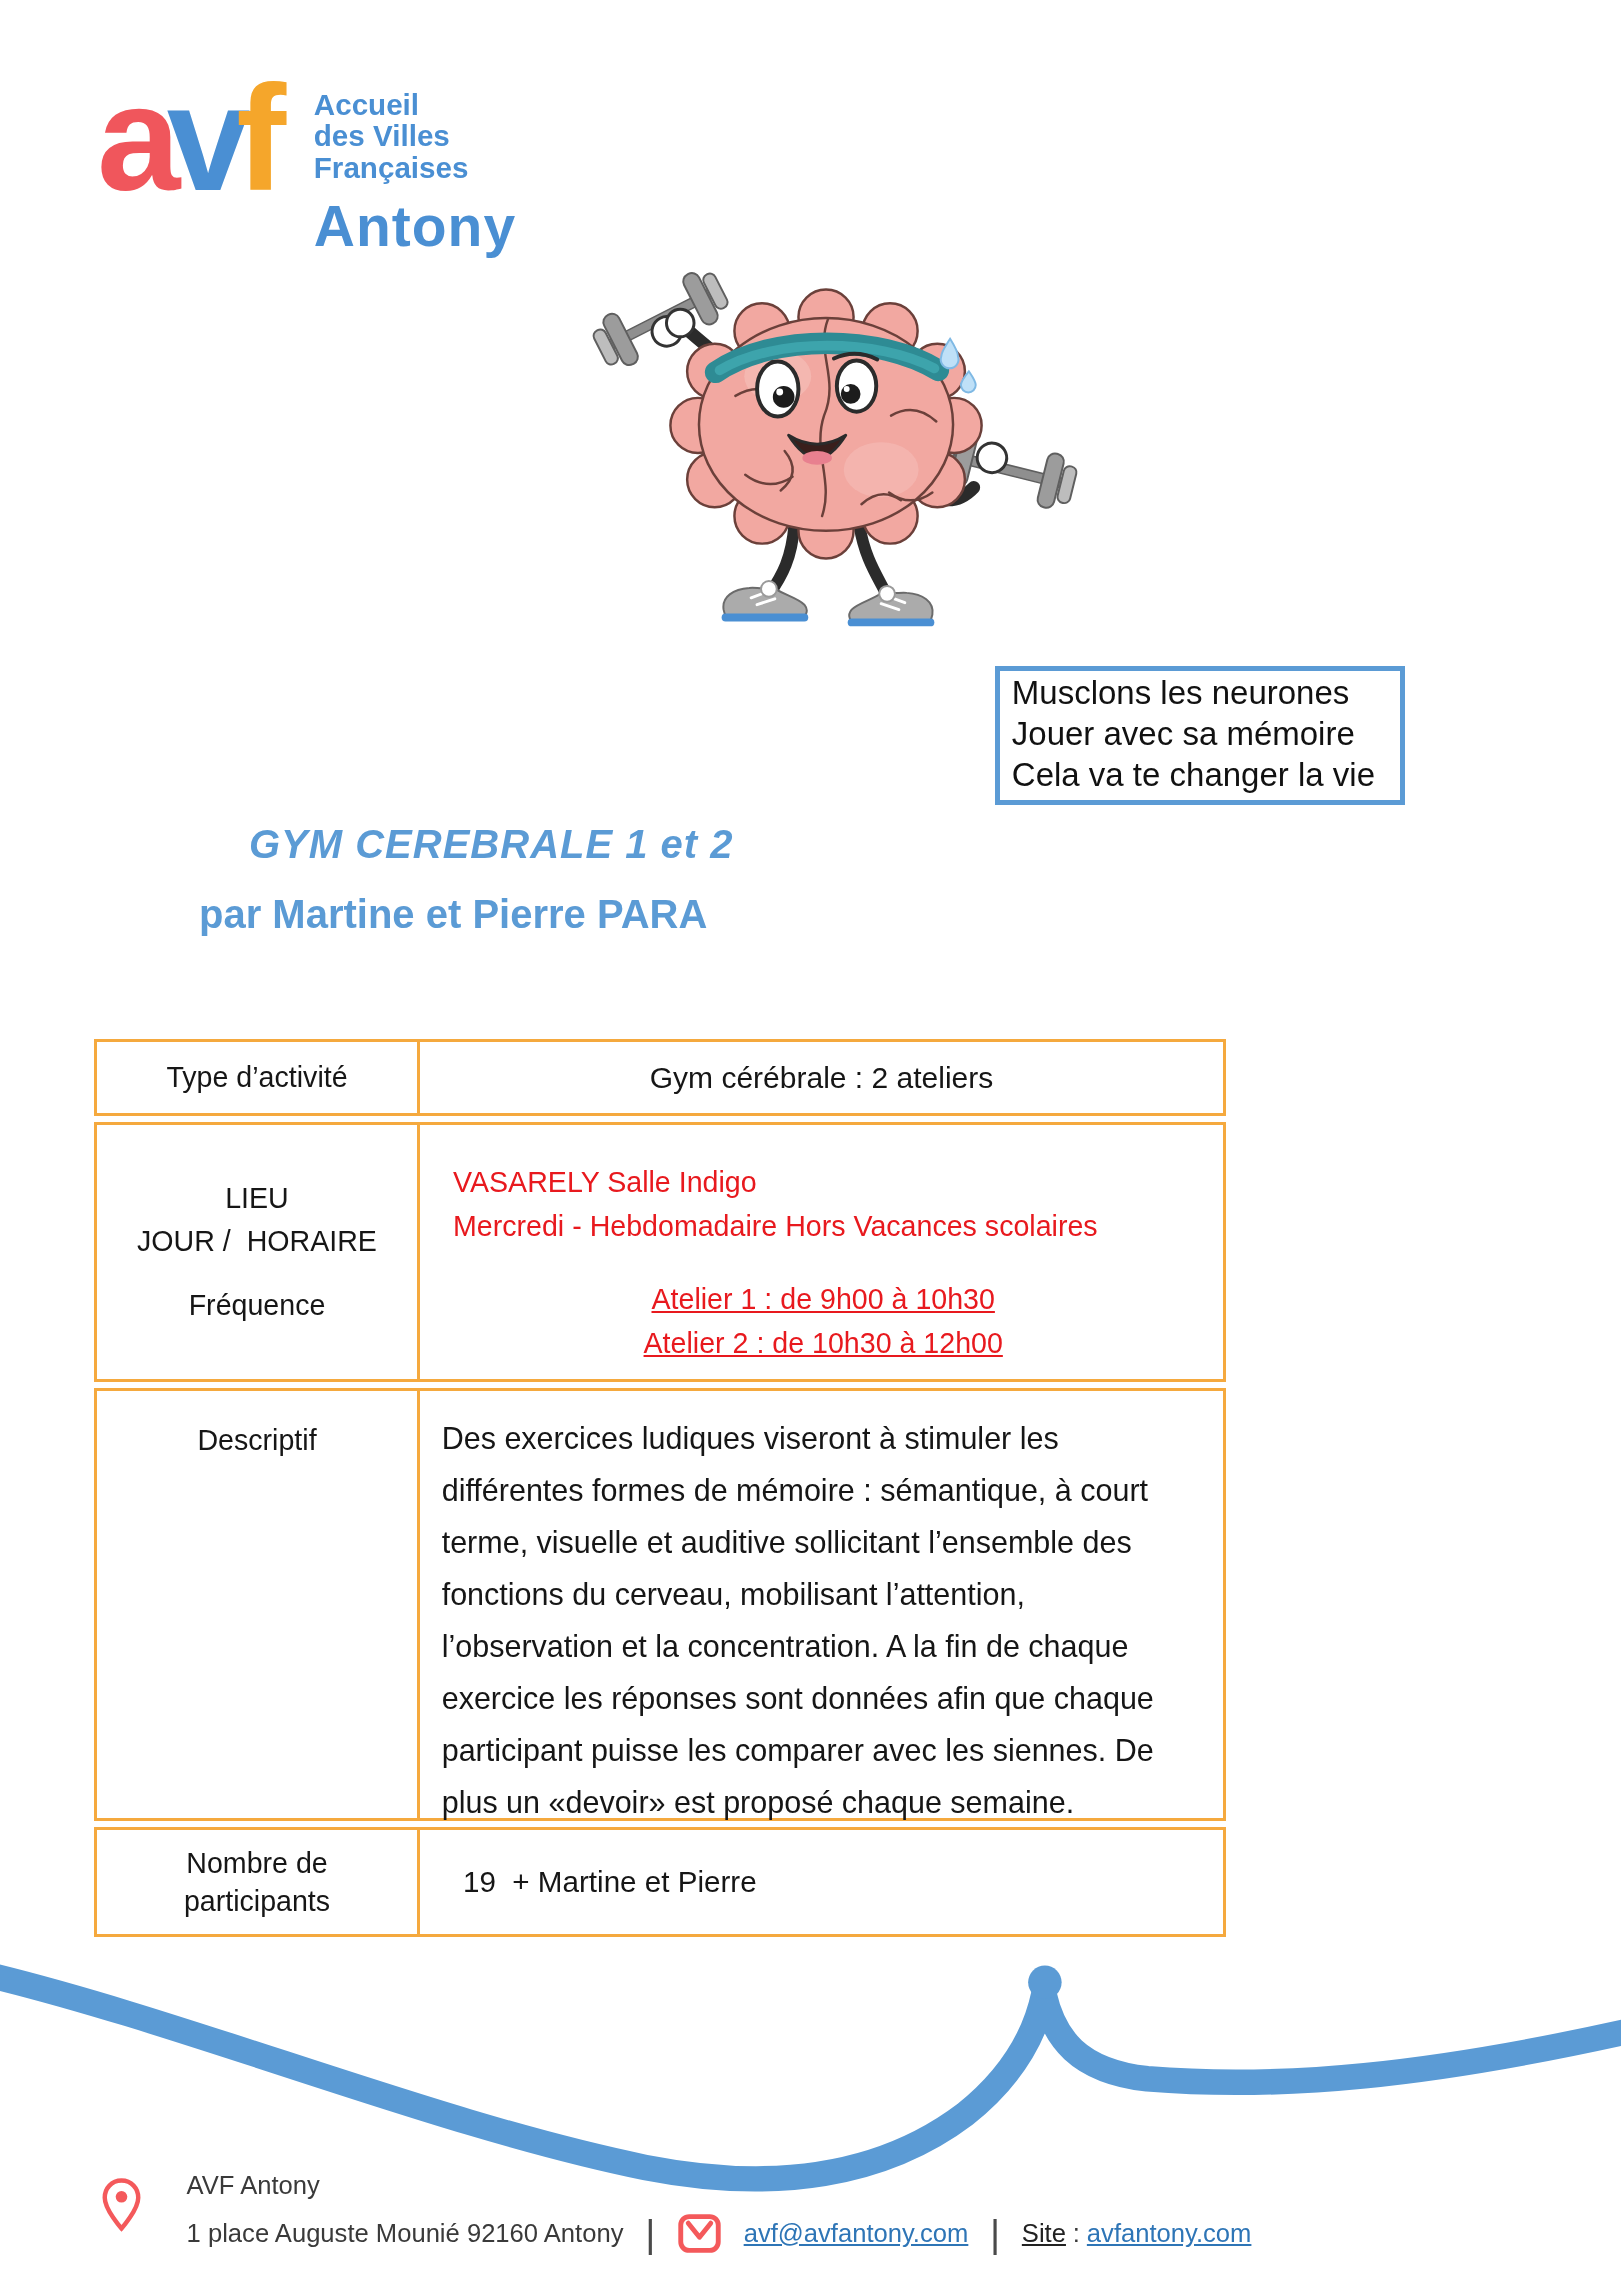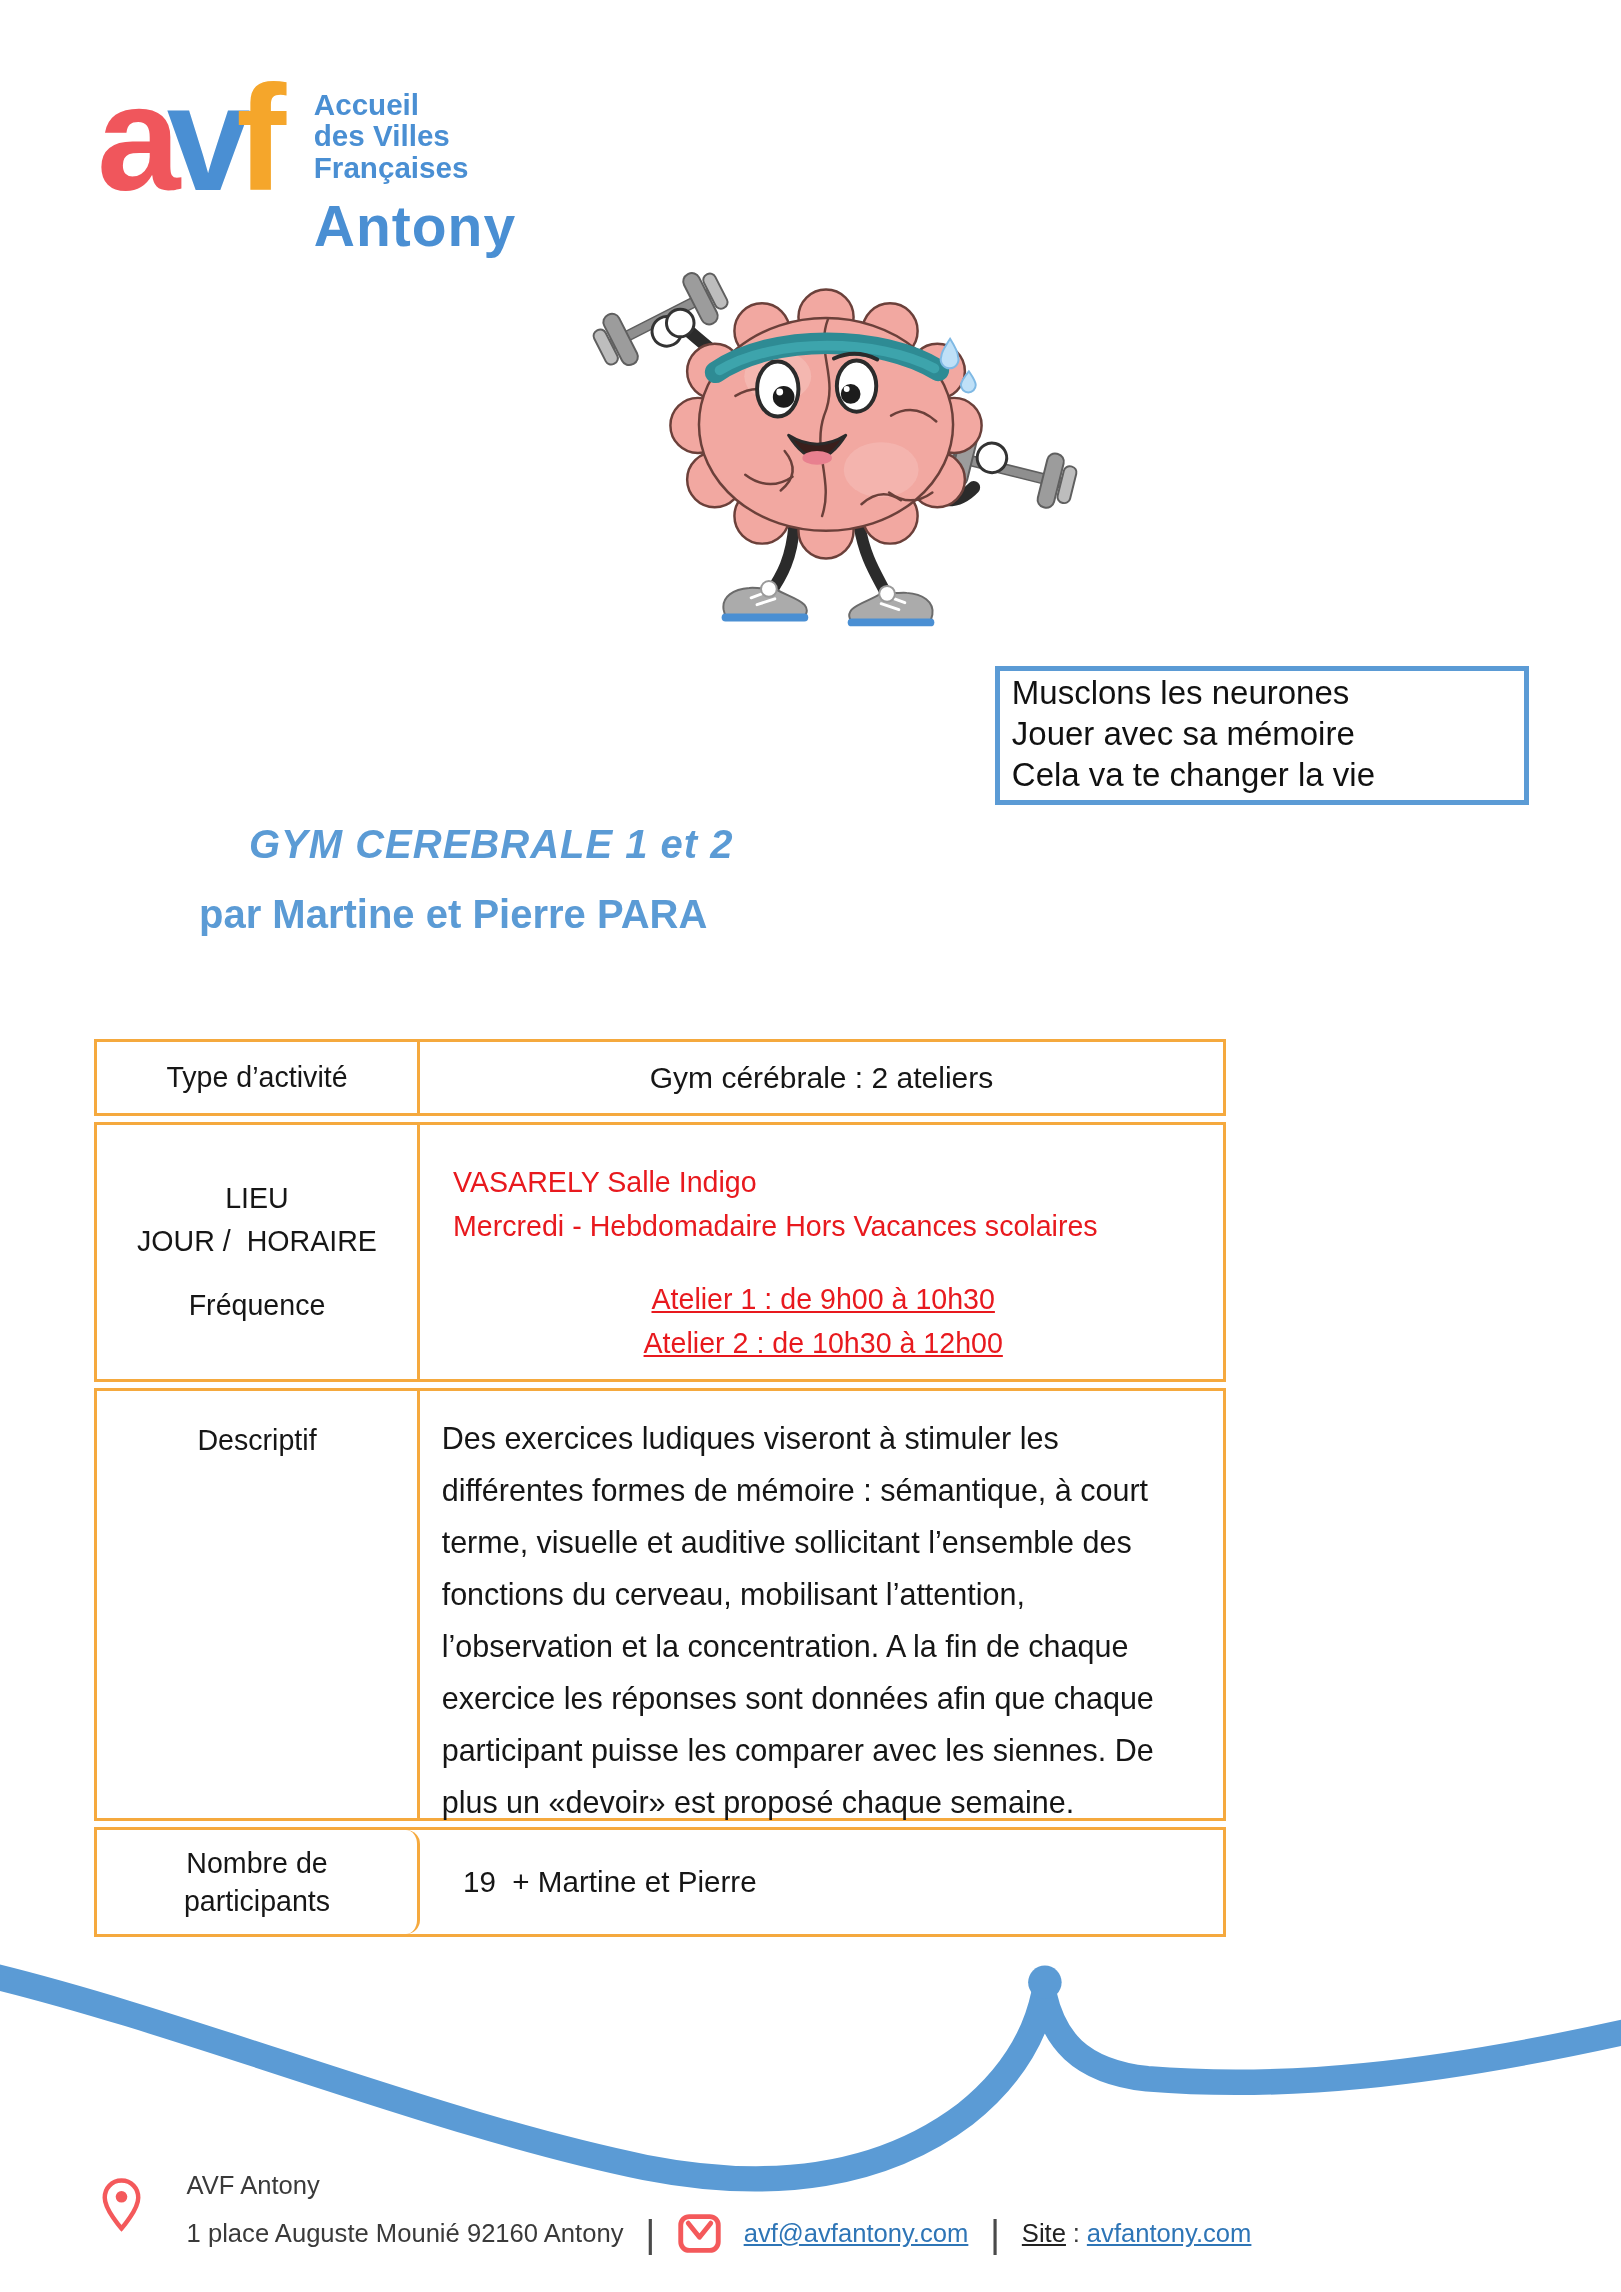--- a/index.html
+++ b/index.html
@@ -12,21 +12,21 @@
   .logo-block{position:absolute;left:97px;top:73px;display:flex;align-items:flex-start;}
   .logo-letters{display:flex;font-weight:bold;font-size:150px;line-height:130px;letter-spacing:-13.8px;}
   .logo-letter-a{color:#F0565C;}
   .logo-letter-v{color:#4A8FD3;}
   .logo-letter-f{color:#F5A62B;padding-right:13.8px;}
   .logo-text{margin-left:27.6px;padding-top:15.8px;}
   .logo-org{color:#4A8FD3;font-weight:bold;font-size:29.6px;line-height:31.5px;}
   .logo-city{color:#4A8FD3;font-weight:bold;font-size:57px;margin-top:9.9px;letter-spacing:1px;}
   
   .slogan-box{
-    position:absolute;left:995px;top:666px;width:534px;height:139px;
+    position:absolute;left:995px;top:666px;width:410px;height:139px;
     border:5.9px solid #5B9BD5;box-sizing:border-box;background:#fff;
     padding:1px 11.8px;font-size:33px;line-height:41px;color:#111;
   }
   
   .activity-title{position:absolute;left:249px;top:822px;font-size:40px;font-weight:bold;font-style:italic;color:#5B9BD5;letter-spacing:1px;}
   .activity-author{position:absolute;left:199px;top:892px;font-size:40px;font-weight:bold;color:#5B9BD5;}
   
   .activity-table{position:absolute;left:94px;top:1039px;width:1132px;}
   .t-row{display:flex;border:3.9px solid #F5A93E;margin-bottom:5.9px;box-sizing:border-box;background:#fff;}
   .t-left{
@@ -40,21 +40,21 @@
   .r3{height:433px;}
   .r4{height:110px;}
   .r1 .t-right{display:flex;align-items:center;justify-content:center;font-size:30px;}
   .r2 .t-left{line-height:43px;}
   .freq-label{margin-top:21.7px;}
   .r2 .t-right{padding:35px 29.6px 0 33px;color:#E8191E;font-size:28.6px;line-height:44px;}
   .atelier-block{margin-top:29.6px;text-align:center;text-decoration:underline;}
   .r3 .t-left{justify-content:flex-start;padding-top:33px;}
   .r3 .t-right{padding:21.7px 29.6px 0 21.7px;font-size:30.5px;line-height:52px;}
   .desc-text{max-width:990px;}
-  .r4 .t-left{line-height:38px;border-radius:14px;}
+  .r4 .t-left{line-height:38px;}
   .r4 .t-right{display:flex;align-items:center;padding-left:43px;font-size:29.6px;}
   .pre{white-space:pre;}
   
   .footer-wave{position:absolute;left:0;top:1921px;pointer-events:none;}
   
   .brain-illustration{position:absolute;left:566px;top:258px;pointer-events:none;}
   
   .footer{position:absolute;left:101px;top:2171px;display:flex;align-items:flex-start;gap:17px;}
   .footer-pin{margin-right:27.6px;margin-top:3.9px;}
   .footer-lines{font-size:25.6px;color:#3a3a3a;}

